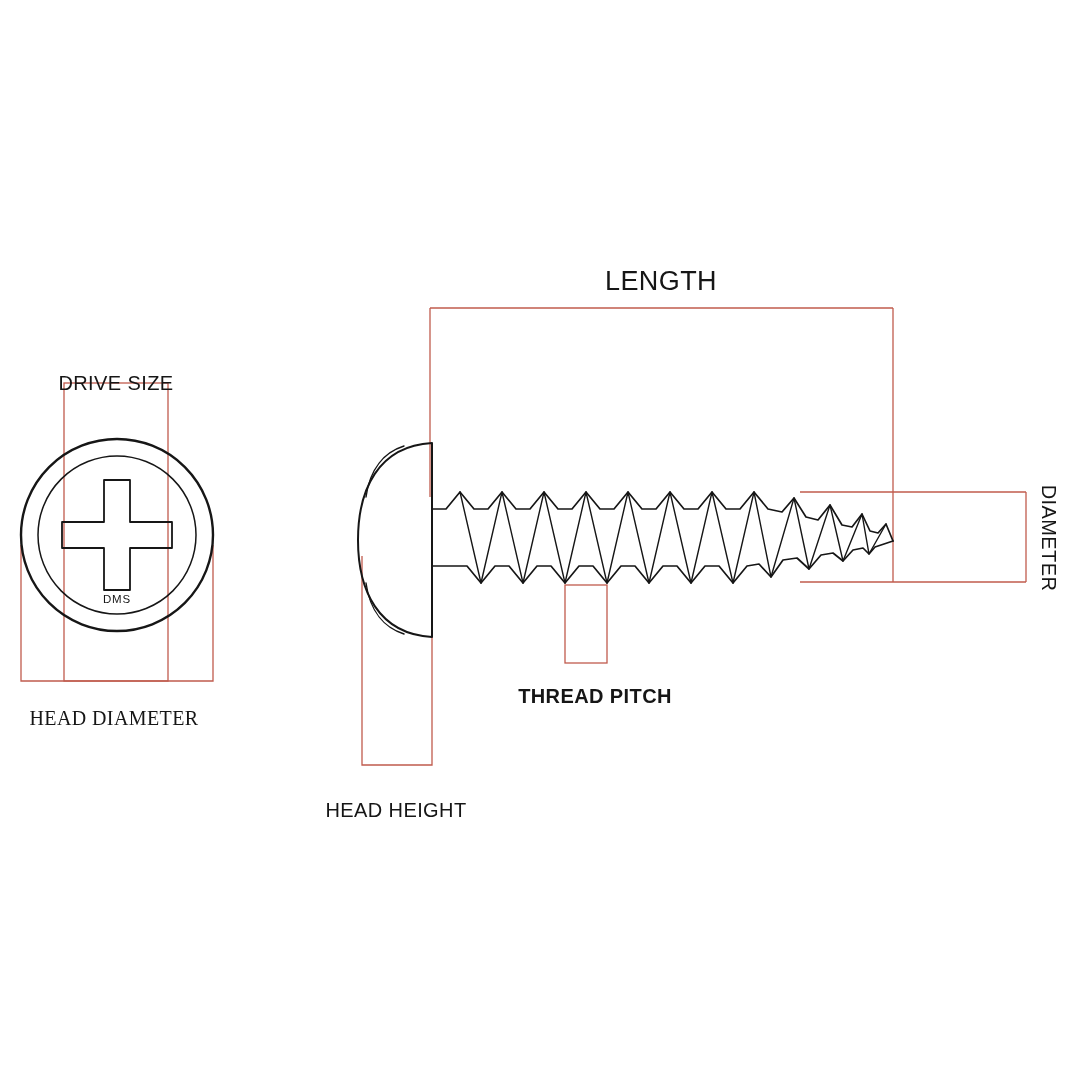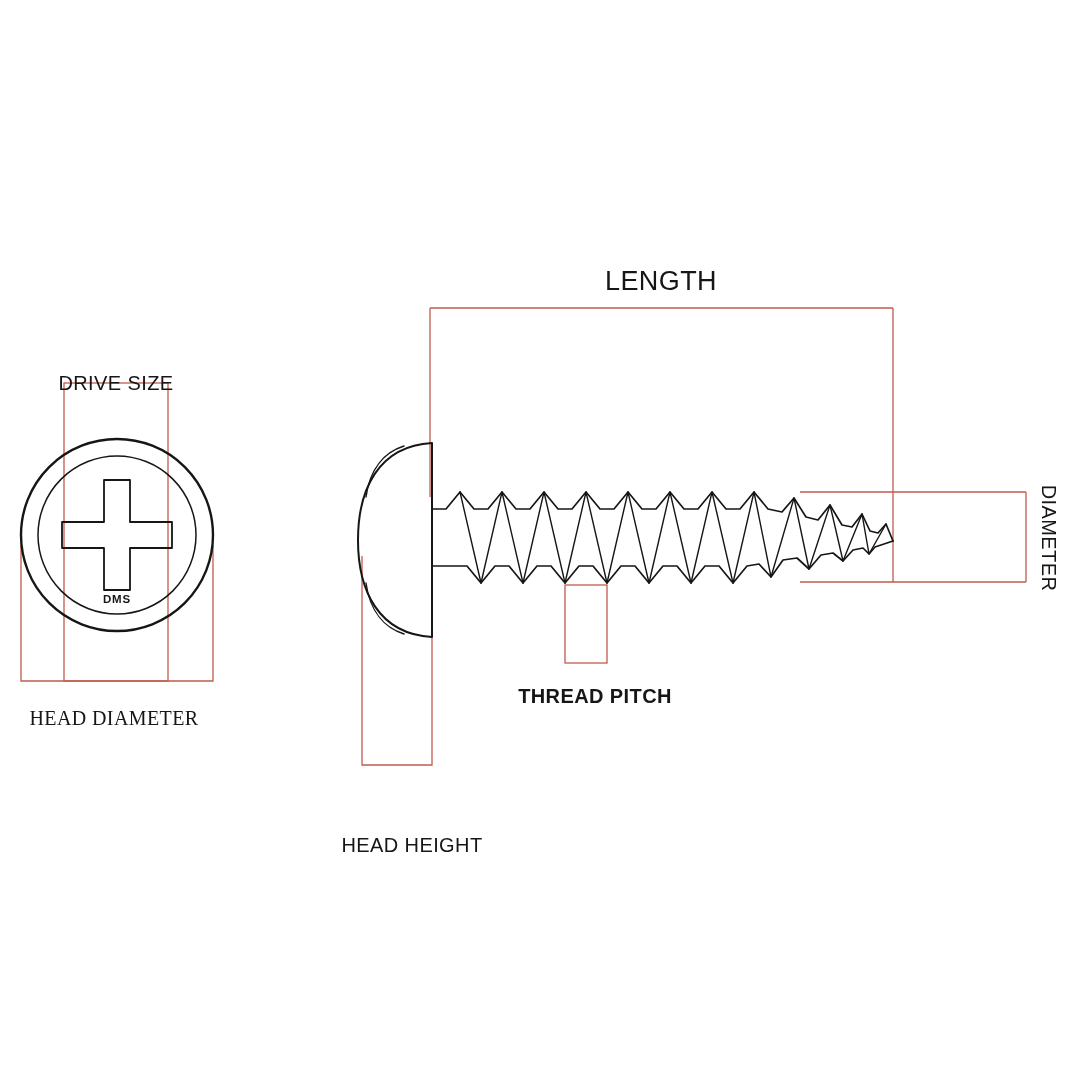--- a/index.html
+++ b/index.html
@@ -16,21 +16,21 @@
     position:absolute;
     transform:translate(-50%,-50%);
     font-size:27px;
     color:#161616;
     letter-spacing:0.4px;
     white-space:nowrap;
     user-select:none;
   }
   .label.small { font-size:20px; }
   .label.rot { transform:translate(-50%,-50%) rotate(90deg); }
-  .label.dms { font-size:11.5px; font-weight:bold; letter-spacing:0.8px; }
+  .label.dms { font-size:11.5px; font-weight:normal; letter-spacing:0.8px; }
 </style>
 </head>
 <body>
 
 <div class="stage">
 
   <svg class="drawing" width="1080" height="1080" viewBox="0 0 1080 1080">
 
     <g fill="none" stroke="#c05b4d" stroke-width="1.3">
 
@@ -107,17 +107,17 @@
   <div class="label" style="left:661px; top:281px;">LENGTH</div>
 
   <div class="label small" style="left:116px; top:347px;margin-top:36px;">DRIVE SIZE</div>
 
   <div class="label small rot" style="left:1048px; top:538px;">DIAMETER</div>
 
   <div class="label small" style="left:114px; top:718px;font-family:Liberation Serif, serif;">HEAD DIAMETER</div>
 
   <div class="label small" style="left:595px; top:696px;font-weight:bold;">THREAD PITCH</div>
 
-  <div class="label small" style="left:396px; top:845px;margin-left:16px;">HEAD HEIGHT</div>
+  <div class="label small" style="left:396px; top:810px;">HEAD HEIGHT</div>
 
   <div class="label dms" style="left:117px; top:599px;">DMS</div>
 
 </div>
 
 </body></html>

